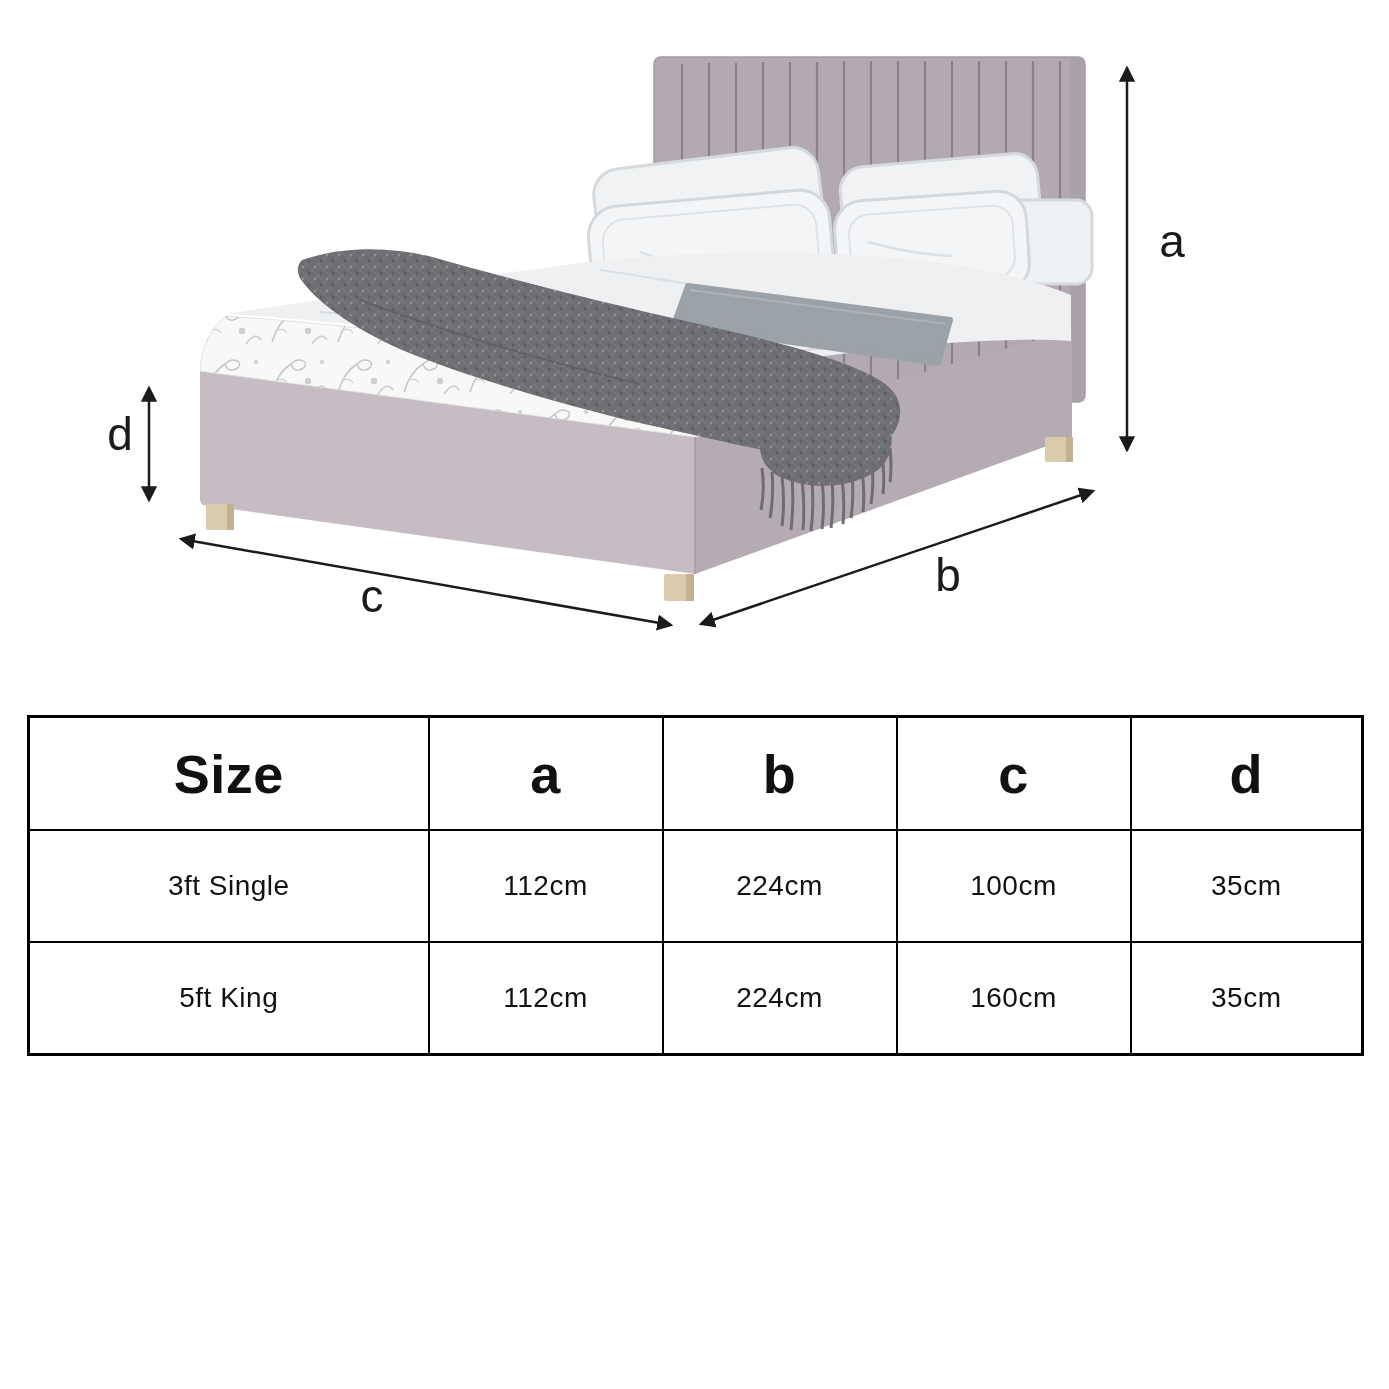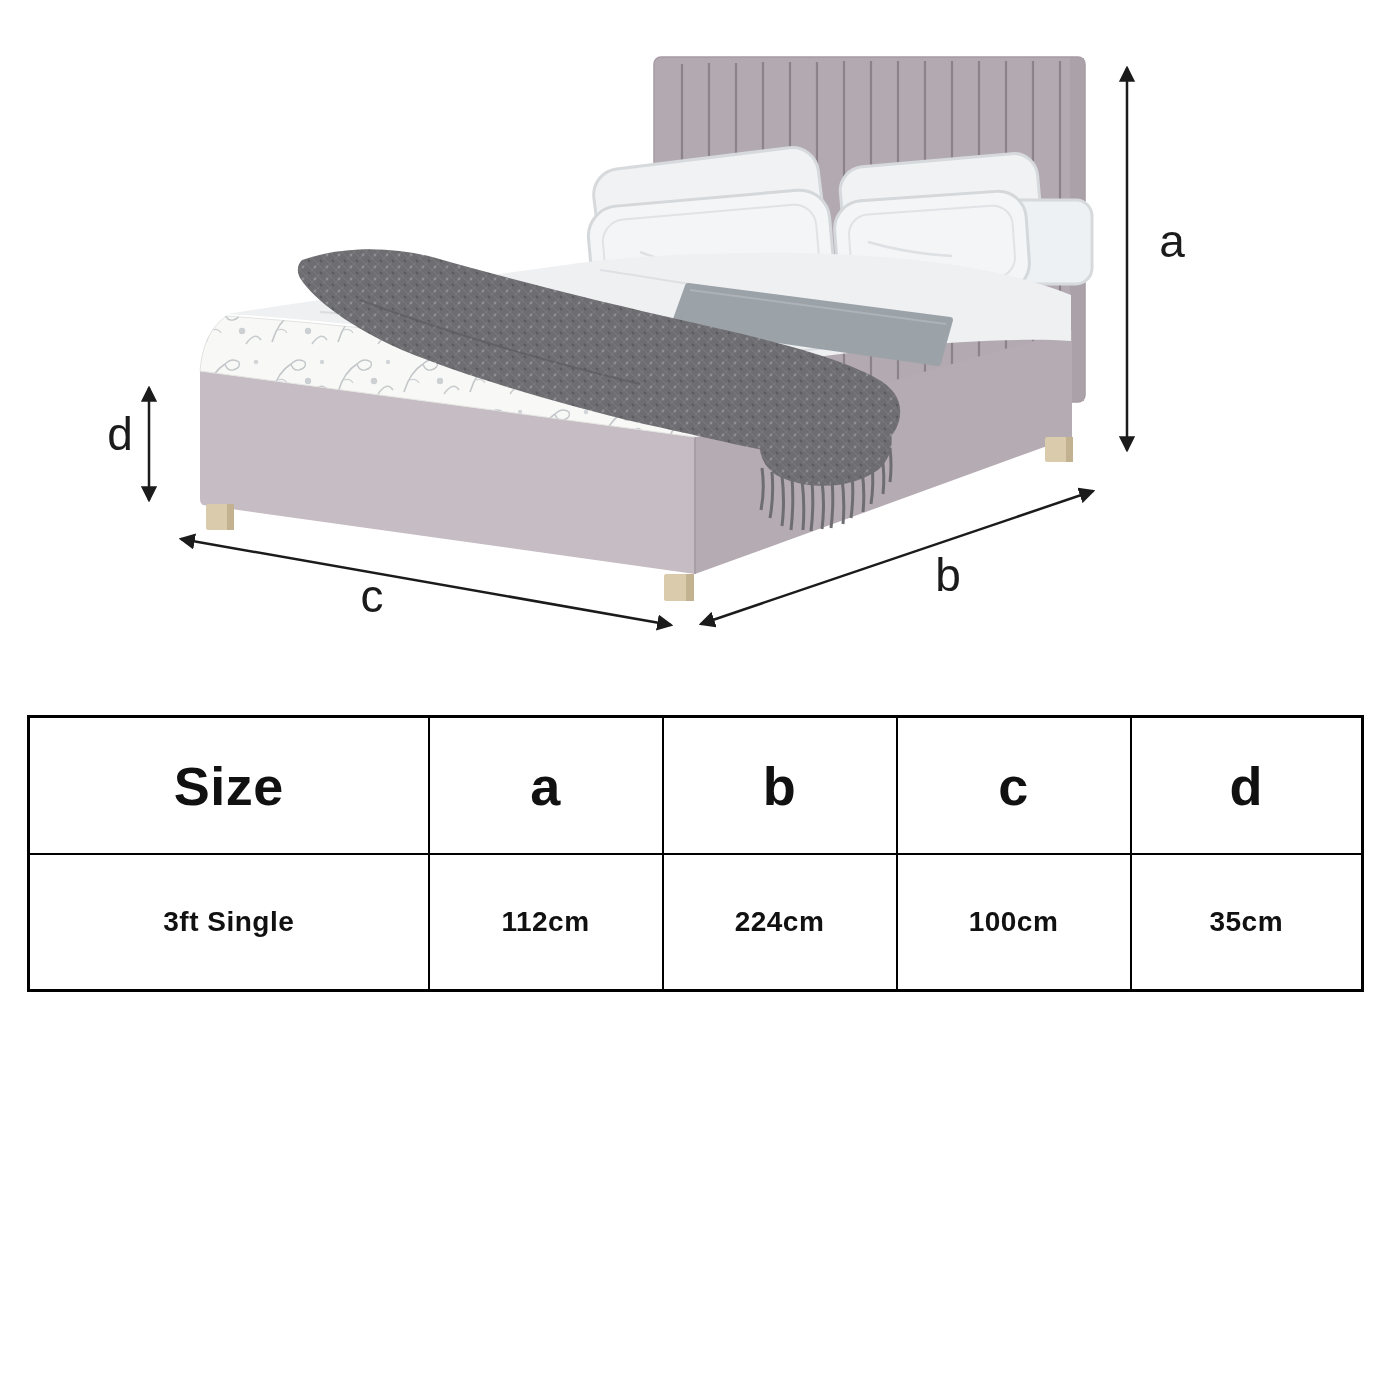--- a/index.html
+++ b/index.html
@@ -16,32 +16,32 @@
     table-layout:fixed;
     border-collapse:collapse;
     border:3px solid #000;
     background:#fff;
   }
   table.size-table th, table.size-table td{
     border:2px solid #000;
     text-align:center;
     vertical-align:middle;
     color:#111;
-    padding:16px;
+    padding:4px;
   }
   table.size-table th{
     height:103px;
     font-size:54px;
     font-weight:700;
     letter-spacing:0.5px;
   }
   table.size-table td{
     height:102px;
     font-size:28px;
-    font-weight:700;
+    font-weight:400;
     letter-spacing:0.5px;
   }
   .dim-label{
     font-family:"Liberation Sans", sans-serif;
     font-size:46px;
     fill:#1b1b1b;
   }
 </style>
 </head>
 <body>
@@ -191,15 +191,22 @@
       </tr>
     </thead>
     <tbody>
       <tr>
         <td>3ft Single</td>
         <td>112cm</td>
         <td>224cm</td>
         <td>100cm</td>
         <td>35cm</td>
       </tr>
+      <tr>
+        <td>5ft King</td>
+        <td>112cm</td>
+        <td>224cm</td>
+        <td>160cm</td>
+        <td>35cm</td>
+      </tr>
     </tbody>
   </table>
 </div>
 
 </body></html>

